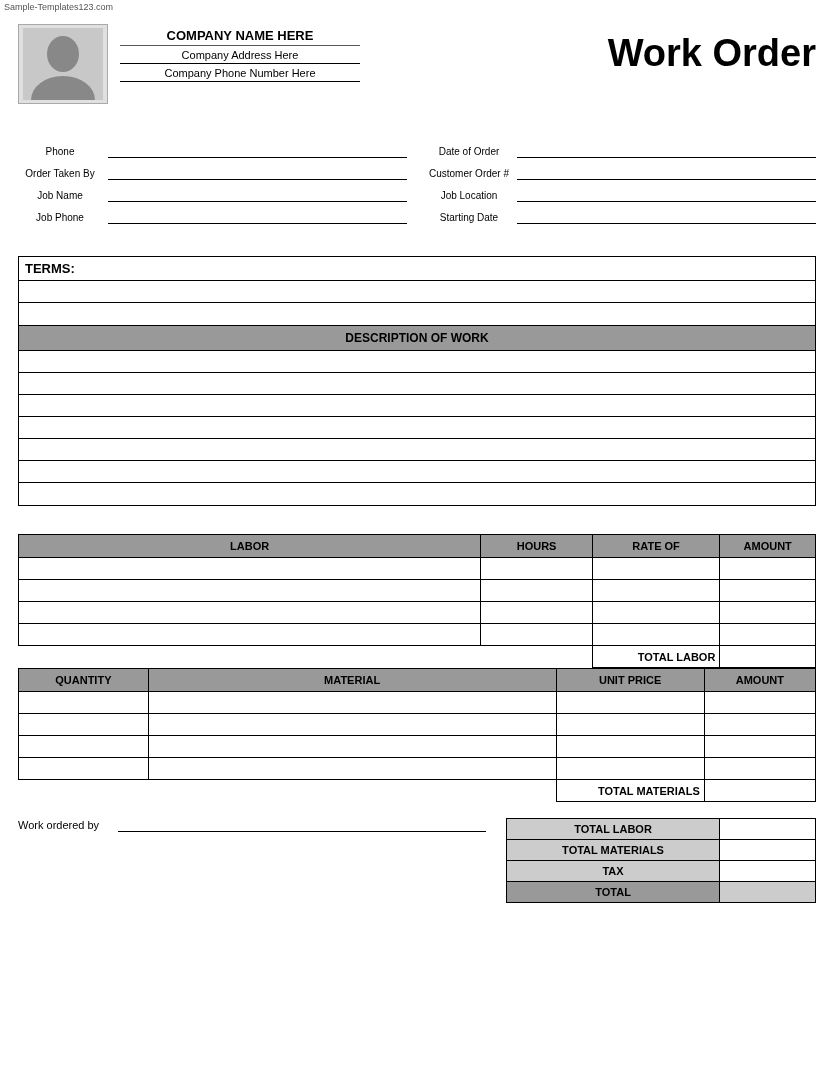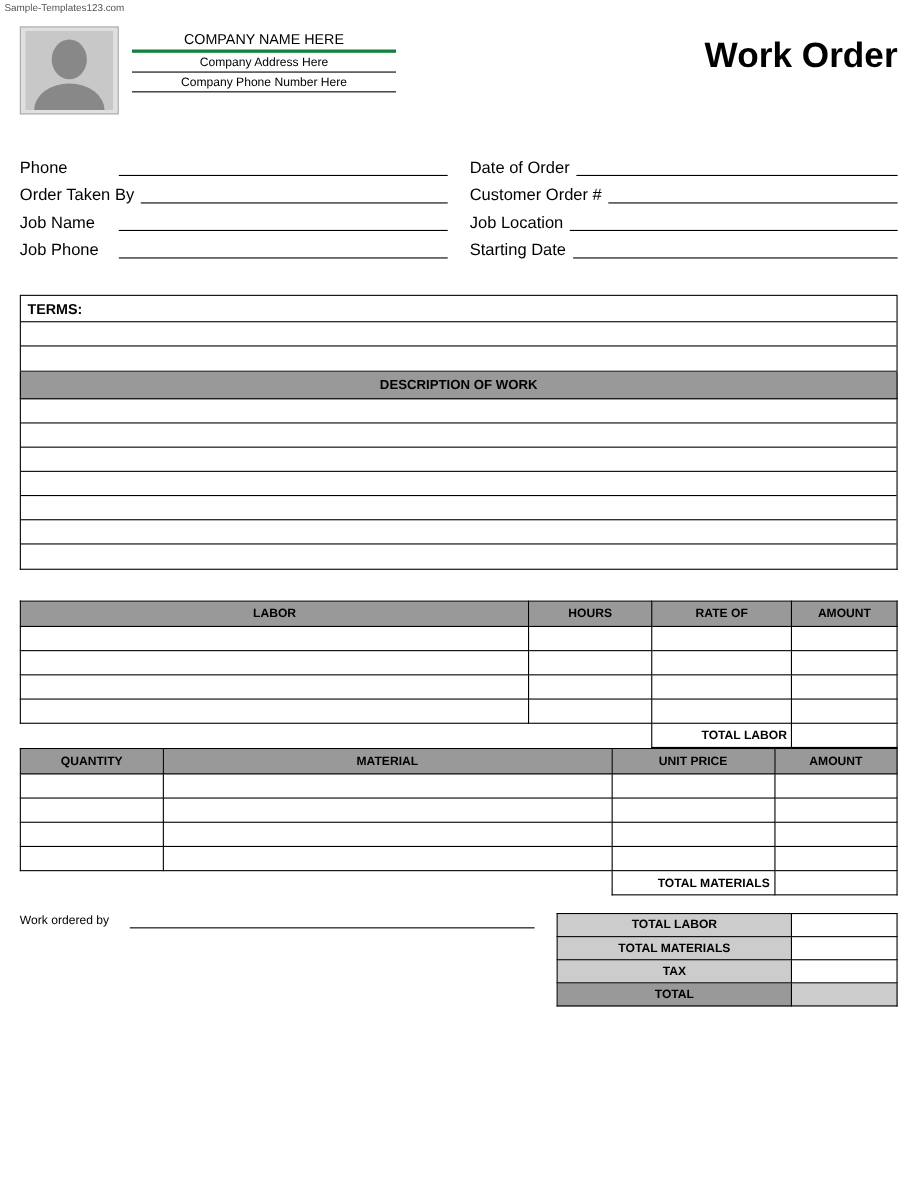--- a/index.html
+++ b/index.html
@@ -52,57 +52,57 @@
       height: 72px;
     }
     .company-info {
       display: flex;
       flex-direction: column;
       justify-content: center;
       padding-top: 4px;
     }
     .company-name {
       font-size: 13px;
-      font-weight: normal;
-      border-bottom: 3px solid #15803d;
+      font-weight: bold;
+      border-bottom: 1px solid #15803d;
       min-width: 240px;
       padding-bottom: 2px;
       text-align: center;
     }
     .company-detail {
       font-size: 11px;
       border-bottom: 1px solid #000;
       min-width: 240px;
       padding: 3px 0 2px 0;
       text-align: center;
     }
     .work-order-title {
-      font-size: 32px;
+      font-size: 38px;
       font-weight: bold;
       color: #000;
       text-align: right;
       padding-top: 8px;
     }
     
     .form-section {
       margin-top: 30px;
       display: grid;
       grid-template-columns: 1fr 1fr;
       gap: 0 20px;
     }
     .form-row {
       display: flex;
       align-items: center;
       margin-bottom: 8px;
     }
     .form-label {
-      font-size: 15px;
+      font-size: 10px;
       white-space: nowrap;
       min-width: 90px;
-      text-align: left;
+      text-align: center;
       padding-right: 6px;
     }
     .form-line {
       flex: 1;
       border-bottom: 1px solid #000;
       min-height: 14px;
     }
     
     .terms-section {
       margin-top: 24px;

